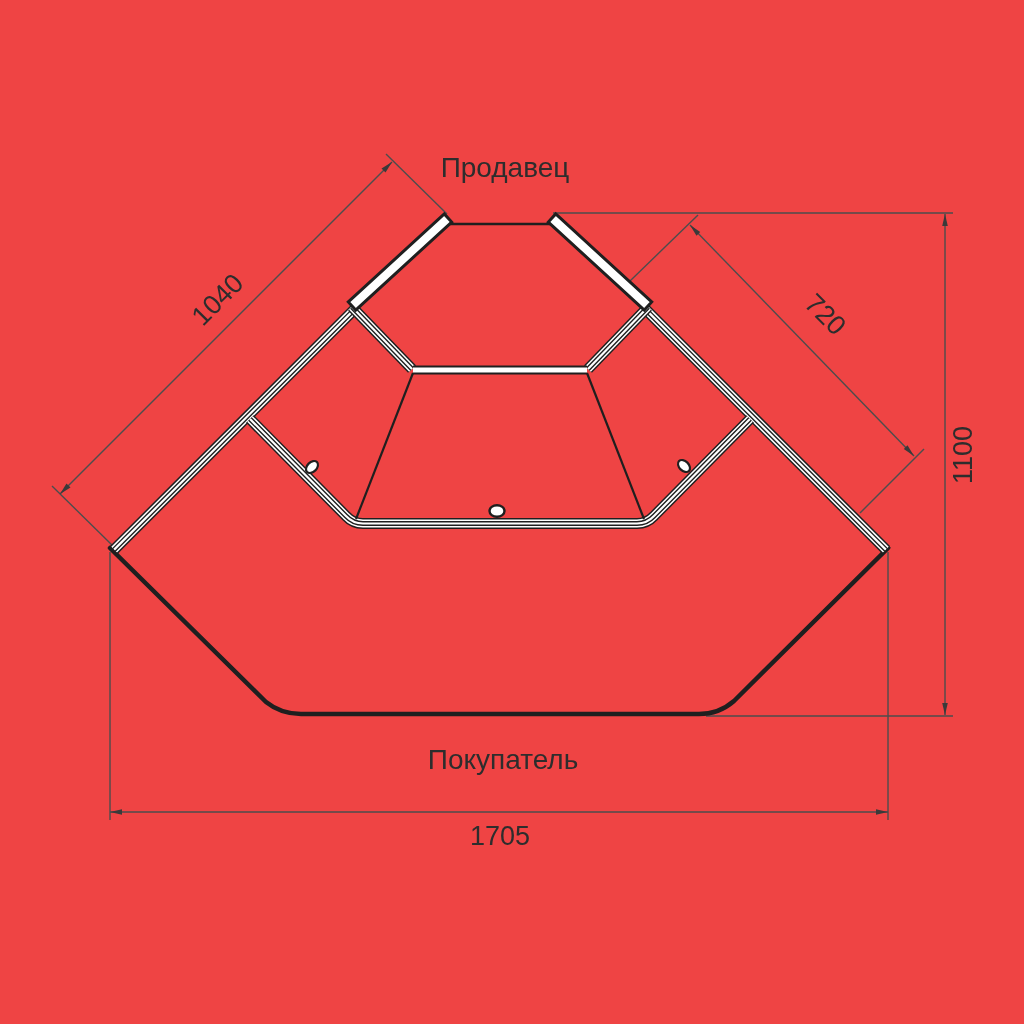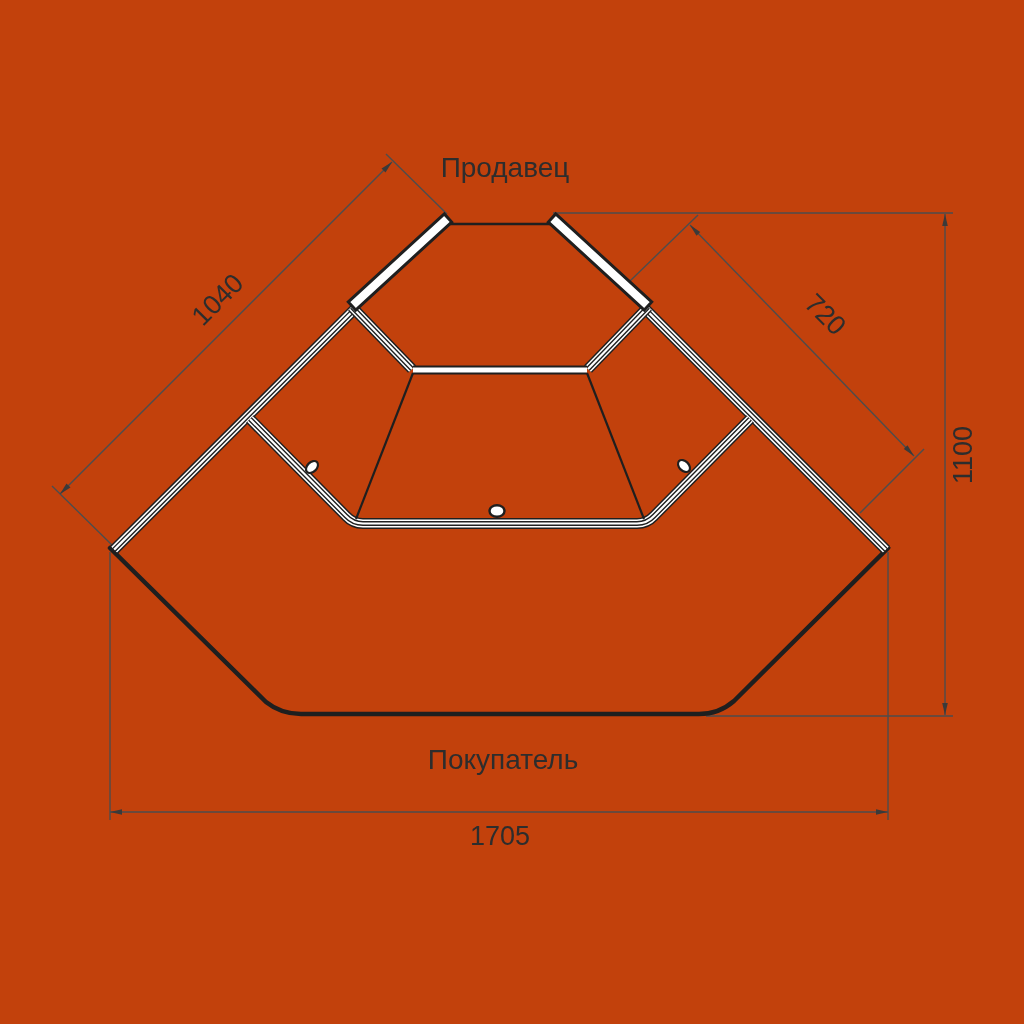--- a/index.html
+++ b/index.html
@@ -1,20 +1,20 @@
 <!DOCTYPE html>
 <html><head>
 <meta charset="utf-8">
 <style>
   html,body{
     margin:0;padding:0;background:#ffffff;
     font-family:"Liberation Sans", sans-serif;
   }
   .stage{
-    position:relative;width:1024px;height:1024px;background:#c2410c;overflow:hidden;
+    position:relative;width:1024px;height:1024px;background:#ef4444;overflow:hidden;
   }
   svg{display:block}
   svg text{
     font-family:"Liberation Sans", sans-serif;
     fill:#2d2d2d;
   }
   .name-label{font-size:28px;}
   .dim-label{font-size:27px;}
   .thin{stroke:#4d4d4d;stroke-width:1.4;fill:none;}
   .obj{stroke:#1f1f1f;fill:none;}

